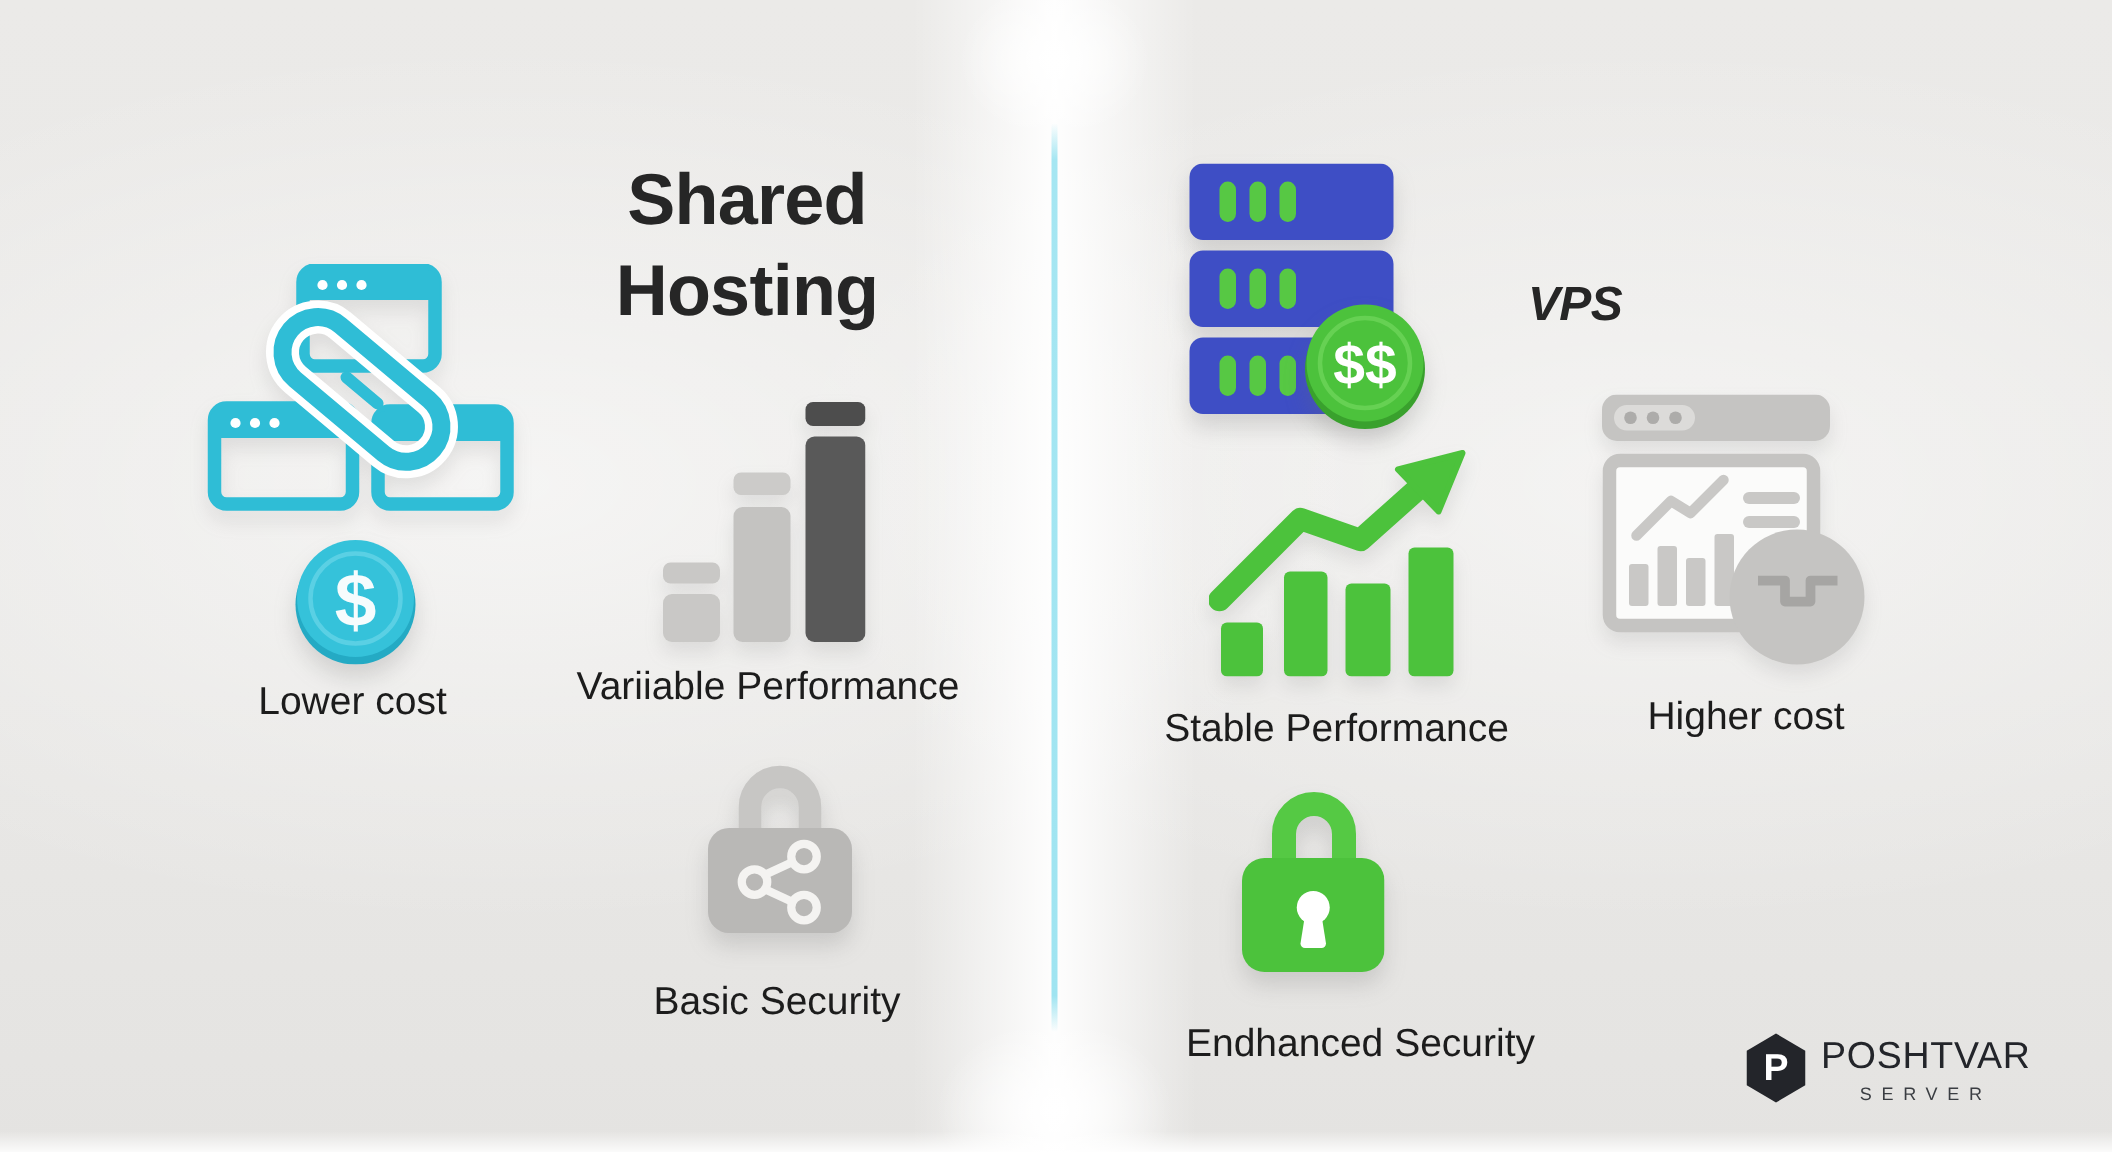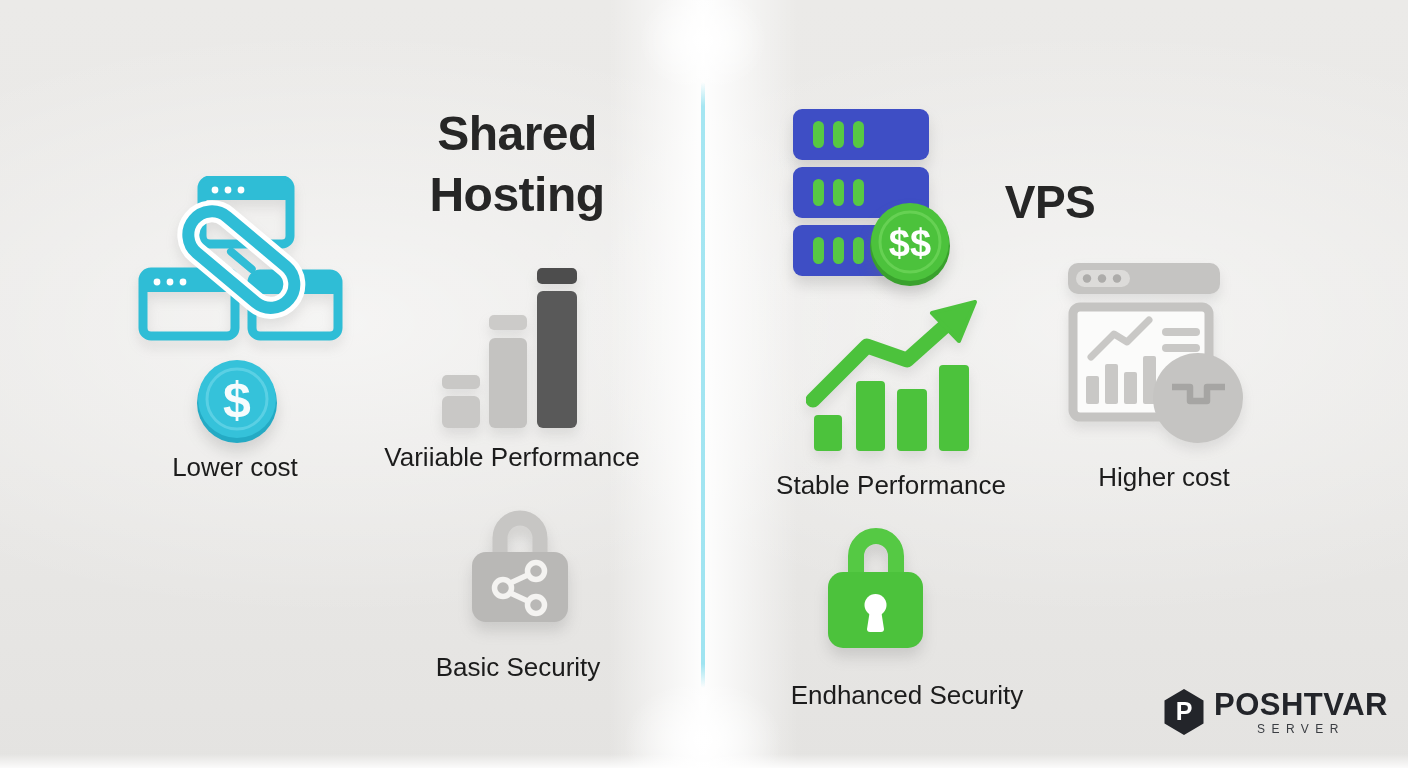--- a/index.html
+++ b/index.html
@@ -42,35 +42,35 @@
     font-size:48px;line-height:61px;letter-spacing:-.5px;
   }
   .label{
     position:absolute;width:300px;text-align:center;color:#1c1c1c;
     font-size:26px;line-height:31px;
   }
   .icon{position:absolute;}
   .soft-shadow{filter:drop-shadow(0 9px 7px rgba(110,110,110,.22));}
   .soft-shadow-light{filter:drop-shadow(0 7px 6px rgba(120,120,120,.16));}
   .brand{position:absolute;left:1163px;top:688px;display:flex;align-items:flex-start;gap:9px;}
-  .brand-name{font-size:31px;font-weight:700;color:#23252a;letter-spacing:.5px;line-height:33px;}
+  .brand-name{font-size:25px;font-weight:400;color:#23252a;letter-spacing:.5px;line-height:33px;}
   .brand-sub{font-size:12px;font-weight:400;color:#3a3d42;letter-spacing:6.5px;text-align:center;margin-top:1px;}
 </style>
 </head>
 <body>
 
 <div class="stage">
 
   <div class="center-glow"></div>
   <div class="glow-top"></div>
   <div class="glow-bottom"></div>
   <div class="divider"></div>
   <div class="bottom-fade"></div>
 
-  <div class="title" style="left:367px;top:103px;width:300px;">
+  <div class="title" style="left:348px;top:103px;width:300px;">
     <div>Shared</div>
     <div>Hosting</div>
   </div>
 
   <svg class="icon soft-shadow-light" style="left:138px;top:176px;" width="205" height="168" viewBox="0 0 205 168">
     <g>
       <rect x="64" y="4" width="88" height="64" rx="8" fill="none" stroke="#2fbdd6" stroke-width="9"></rect>
       <path d="M61,12 a8,8 0 0 1 8,-8 h78 a8,8 0 0 1 8,8 v12 h-94 z" fill="#2fbdd6"></path>
       <circle cx="77" cy="14" r="3.4" fill="#fff"></circle>
         <circle cx="90" cy="14" r="3.4" fill="#fff"></circle>
@@ -121,21 +121,21 @@
       <line x1="36" y1="89" x2="62" y2="77"></line>
       <line x1="36" y1="95" x2="62" y2="107"></line>
       <circle cx="66" cy="75" r="8.5"></circle>
       <circle cx="33" cy="92" r="8.5"></circle>
       <circle cx="66" cy="109" r="8.5"></circle>
     </g>
   </svg>
 
   <div class="label" style="left:368px;top:652px;">Basic Security</div>
 
-  <div class="title" style="left:950px;top:172px;width:200px;font-size:46px;">VPS</div>
+  <div class="title" style="left:950px;top:172px;width:200px;font-size:32px;font-style:italic;">VPS</div>
 
   <svg class="icon soft-shadow" style="left:792px;top:109px;" width="138" height="170" viewBox="0 0 138 170">
     <g fill="#3e4ec5">
       <rect x="1" y="0" width="136" height="51" rx="9"></rect>
       <rect x="1" y="58" width="136" height="51" rx="9"></rect>
       <rect x="1" y="116" width="136" height="51" rx="9"></rect>
     </g>
     <g fill="#57c844">
       <rect x="21" y="12" width="11" height="27" rx="5.5"></rect>
         <rect x="41" y="12" width="11" height="27" rx="5.5"></rect>

